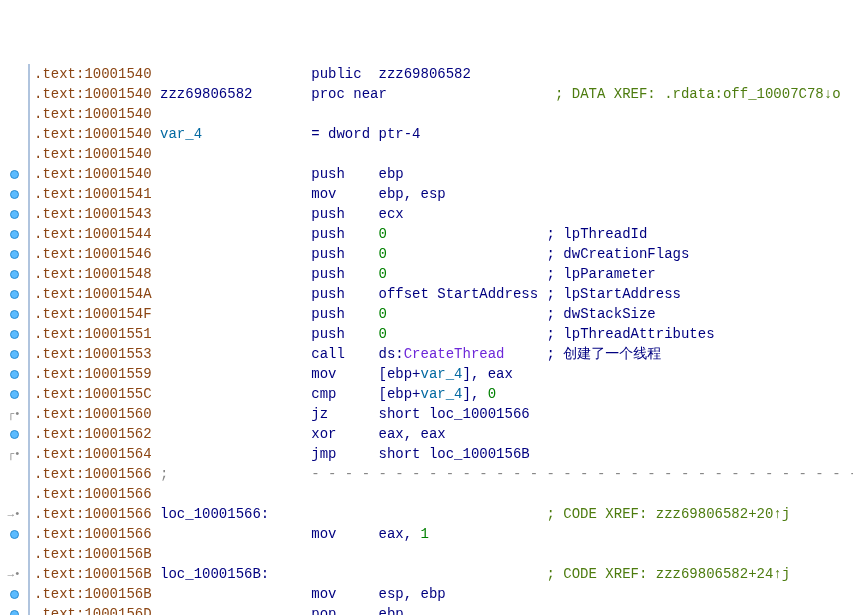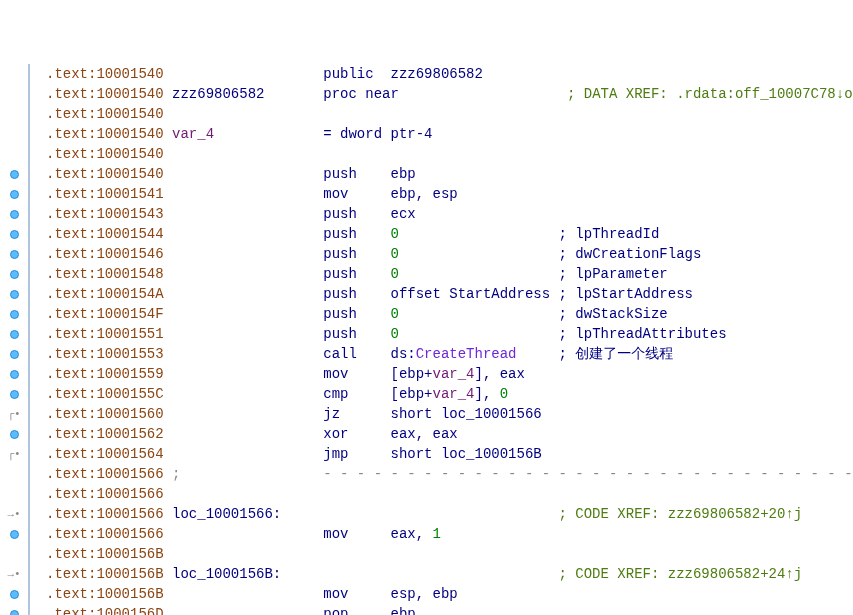--- a/index.html
+++ b/index.html
@@ -36,26 +36,26 @@
   .arrow-r {
     font-size: 11px;
     color: #888;
   }
   .addr {
     color: #8b4513;
     min-width: 240px;
   }
   .kw   { color: #000080; }
   .name { color: #000080; font-weight: normal; }
-  .grn  { color: #701a75; text-align: right; }
+  .grn  { color: #0369a1; text-align: right; }
   .num  { color: #008000; }
   .api  { color: #6d28d9; }
   .xref { color: #4d7c0f; }
   .dash { color: #888888; }
-  .content { padding-left: 4px; margin-left: 12px; }
+  .content { padding-left: 4px; }
 </style>
 </head>
 <body>
 
 
 
 <div id="listing"><div class="line"><div class="gutter"></div><div class="content"><span class="addr">.text:10001540 </span><span class="name">                  </span><span class="kw">public  </span><span class="kw">zzz69806582         </span></div></div><div class="line"><div class="gutter"></div><div class="content"><span class="addr">.text:10001540 </span><span class="name">zzz69806582       </span><span class="kw">proc near</span><span class="kw">                    </span><span class="xref">; DATA XREF: .rdata:off_10007C78↓o</span></div></div><div class="line"><div class="gutter"></div><div class="content"><span class="addr">.text:10001540 </span><span class="name">                  </span><span class="kw">        </span><span class="kw">                    </span></div></div><div class="line"><div class="gutter"></div><div class="content"><span class="addr">.text:10001540 </span><span class="grn">var_4             </span><span class="kw">= dword ptr</span><span class="kw">-4                  </span></div></div><div class="line"><div class="gutter"></div><div class="content"><span class="addr">.text:10001540 </span><span class="name">                  </span><span class="kw">        </span><span class="kw">                    </span></div></div><div class="line"><div class="gutter"><div class="dot"></div></div><div class="content"><span class="addr">.text:10001540 </span><span class="name">                  </span><span class="kw">push    </span><span class="kw">ebp                 </span></div></div><div class="line"><div class="gutter"><div class="dot"></div></div><div class="content"><span class="addr">.text:10001541 </span><span class="name">                  </span><span class="kw">mov     </span><span class="kw">ebp, esp            </span></div></div><div class="line"><div class="gutter"><div class="dot"></div></div><div class="content"><span class="addr">.text:10001543 </span><span class="name">                  </span><span class="kw">push    </span><span class="kw">ecx                 </span></div></div><div class="line"><div class="gutter"><div class="dot"></div></div><div class="content"><span class="addr">.text:10001544 </span><span class="name">                  </span><span class="kw">push    </span><span class="kw"><span class="num">0</span>                   </span><span class="kw">; lpThreadId</span></div></div><div class="line"><div class="gutter"><div class="dot"></div></div><div class="content"><span class="addr">.text:10001546 </span><span class="name">                  </span><span class="kw">push    </span><span class="kw"><span class="num">0</span>                   </span><span class="kw">; dwCreationFlags</span></div></div><div class="line"><div class="gutter"><div class="dot"></div></div><div class="content"><span class="addr">.text:10001548 </span><span class="name">                  </span><span class="kw">push    </span><span class="kw"><span class="num">0</span>                   </span><span class="kw">; lpParameter</span></div></div><div class="line"><div class="gutter"><div class="dot"></div></div><div class="content"><span class="addr">.text:1000154A </span><span class="name">                  </span><span class="kw">push    </span><span class="kw">offset StartAddress </span><span class="kw">; lpStartAddress</span></div></div><div class="line"><div class="gutter"><div class="dot"></div></div><div class="content"><span class="addr">.text:1000154F </span><span class="name">                  </span><span class="kw">push    </span><span class="kw"><span class="num">0</span>                   </span><span class="kw">; dwStackSize</span></div></div><div class="line"><div class="gutter"><div class="dot"></div></div><div class="content"><span class="addr">.text:10001551 </span><span class="name">                  </span><span class="kw">push    </span><span class="kw"><span class="num">0</span>                   </span><span class="kw">; lpThreadAttributes</span></div></div><div class="line"><div class="gutter"><div class="dot"></div></div><div class="content"><span class="addr">.text:10001553 </span><span class="name">                  </span><span class="kw">call    </span><span><span class="kw">ds:</span><span class="api">CreateThread</span>     </span><span class="kw">; 创建了一个线程</span></div></div><div class="line"><div class="gutter"><div class="dot"></div></div><div class="content"><span class="addr">.text:10001559 </span><span class="name">                  </span><span class="kw">mov     </span><span class="kw">[ebp+<span class="grn">var_4</span>], eax    </span></div></div><div class="line"><div class="gutter"><div class="dot"></div></div><div class="content"><span class="addr">.text:1000155C </span><span class="name">                  </span><span class="kw">cmp     </span><span class="kw">[ebp+<span class="grn">var_4</span>], <span class="num">0</span>      </span></div></div><div class="line"><div class="gutter"><span class="arrow-r">┌•</span></div><div class="content"><span class="addr">.text:10001560 </span><span class="name">                  </span><span class="kw">jz      </span><span class="kw">short loc_10001566  </span></div></div><div class="line"><div class="gutter"><div class="dot"></div></div><div class="content"><span class="addr">.text:10001562 </span><span class="name">                  </span><span class="kw">xor     </span><span class="kw">eax, eax            </span></div></div><div class="line"><div class="gutter"><span class="arrow-r">┌•</span></div><div class="content"><span class="addr">.text:10001564 </span><span class="name">                  </span><span class="kw">jmp     </span><span class="kw">short loc_1000156B  </span></div></div><div class="line"><div class="gutter"></div><div class="content"><span class="addr">.text:10001566 </span><span class="dash">;                 </span><span class="dash">- - - - - - - - - - - - - - - - - - - - - - - - - - - - - - - - - - - - - -</span></div></div><div class="line"><div class="gutter"></div><div class="content"><span class="addr">.text:10001566 </span><span class="name">                  </span><span class="kw">        </span><span class="kw">                    </span></div></div><div class="line"><div class="gutter"><span class="arrow-r">→•</span></div><div class="content"><span class="addr">.text:10001566 </span><span class="name">loc_10001566:     </span><span class="kw">        </span><span class="kw">                    </span><span class="xref">; CODE XREF: zzz69806582+20↑j</span></div></div><div class="line"><div class="gutter"><div class="dot"></div></div><div class="content"><span class="addr">.text:10001566 </span><span class="name">                  </span><span class="kw">mov     </span><span class="kw">eax, <span class="num">1</span>              </span></div></div><div class="line"><div class="gutter"></div><div class="content"><span class="addr">.text:1000156B </span><span class="name">                  </span><span class="kw">        </span><span class="kw">                    </span></div></div><div class="line"><div class="gutter"><span class="arrow-r">→•</span></div><div class="content"><span class="addr">.text:1000156B </span><span class="name">loc_1000156B:     </span><span class="kw">        </span><span class="kw">                    </span><span class="xref">; CODE XREF: zzz69806582+24↑j</span></div></div><div class="line"><div class="gutter"><div class="dot"></div></div><div class="content"><span class="addr">.text:1000156B </span><span class="name">                  </span><span class="kw">mov     </span><span class="kw">esp, ebp            </span></div></div><div class="line"><div class="gutter"><div class="dot"></div></div><div class="content"><span class="addr">.text:1000156D </span><span class="name">                  </span><span class="kw">pop     </span><span class="kw">ebp                 </span></div></div></div>
 
 
 

